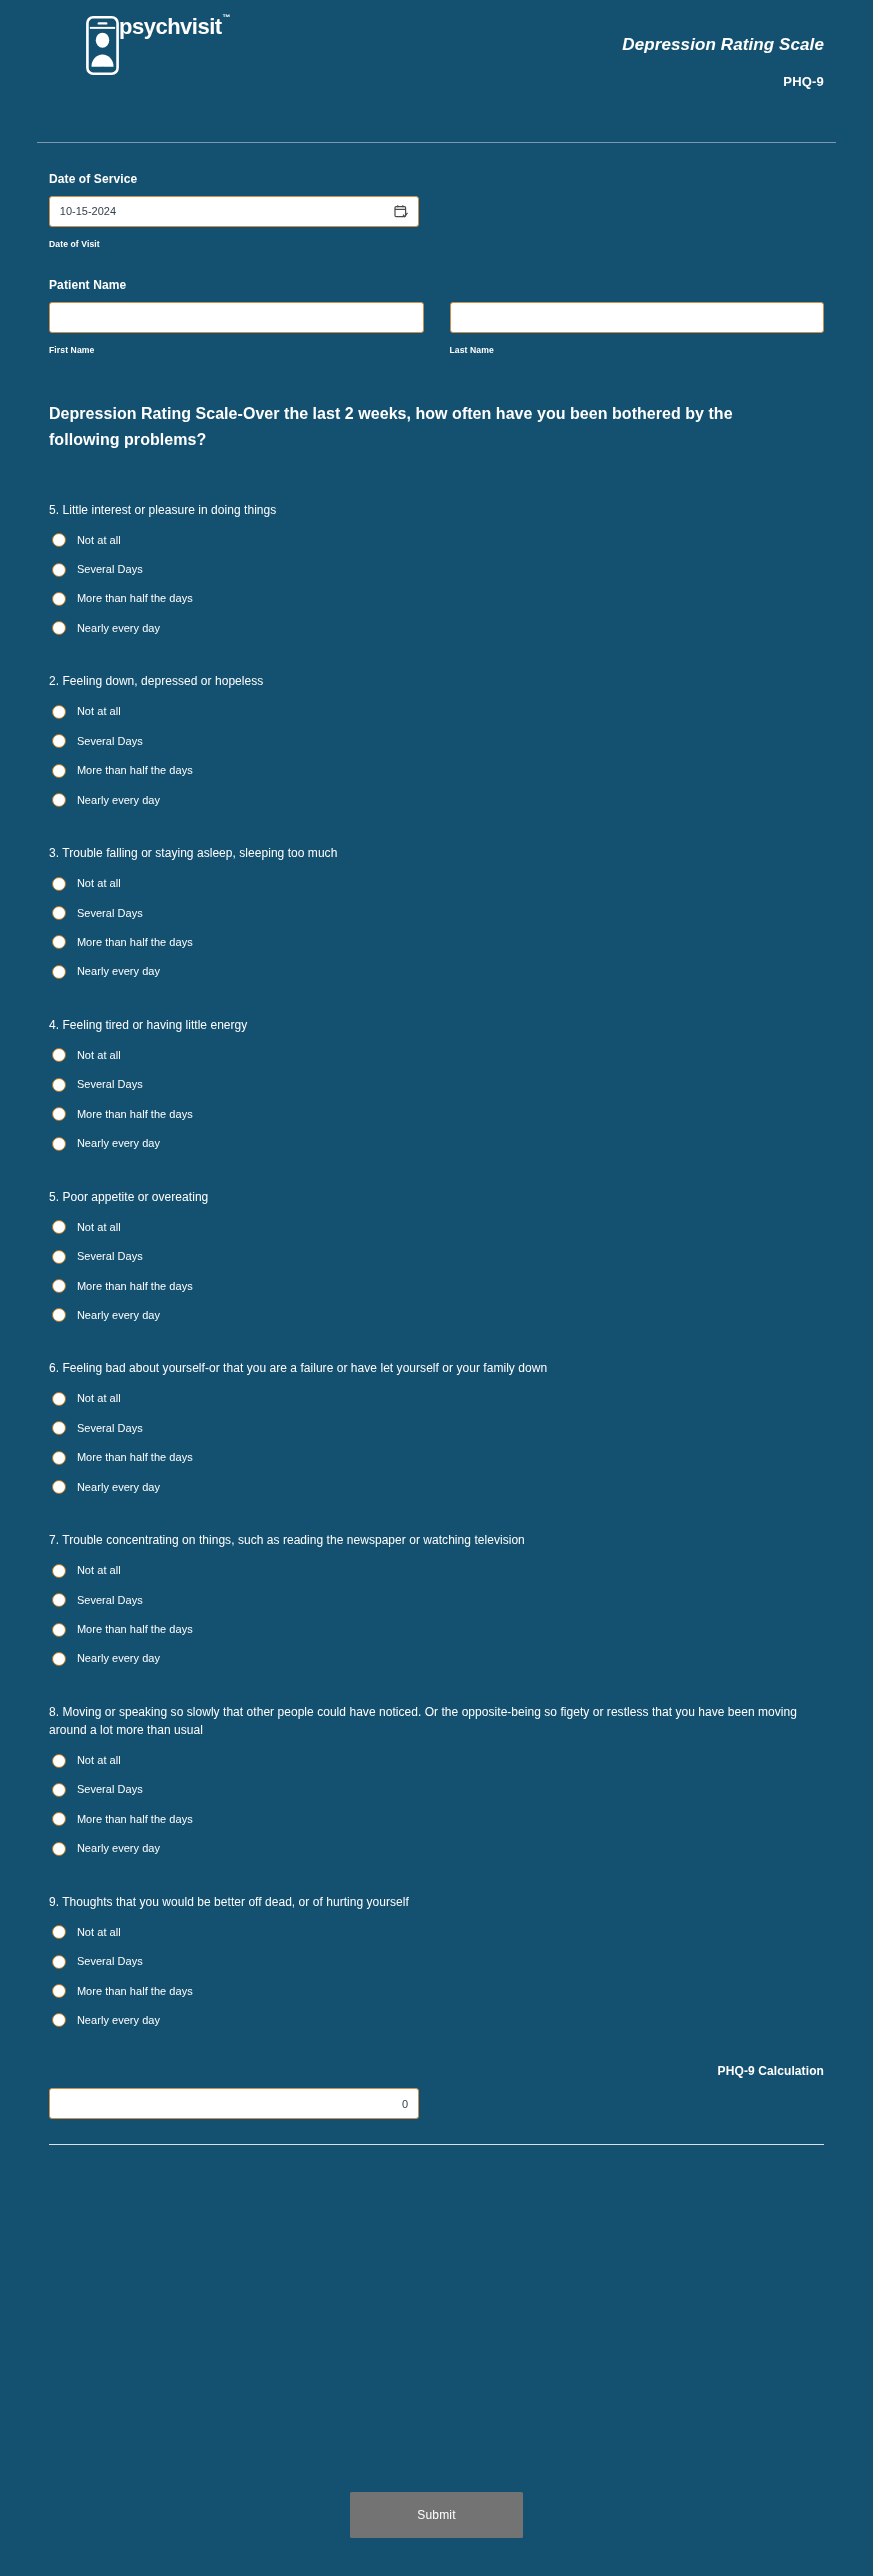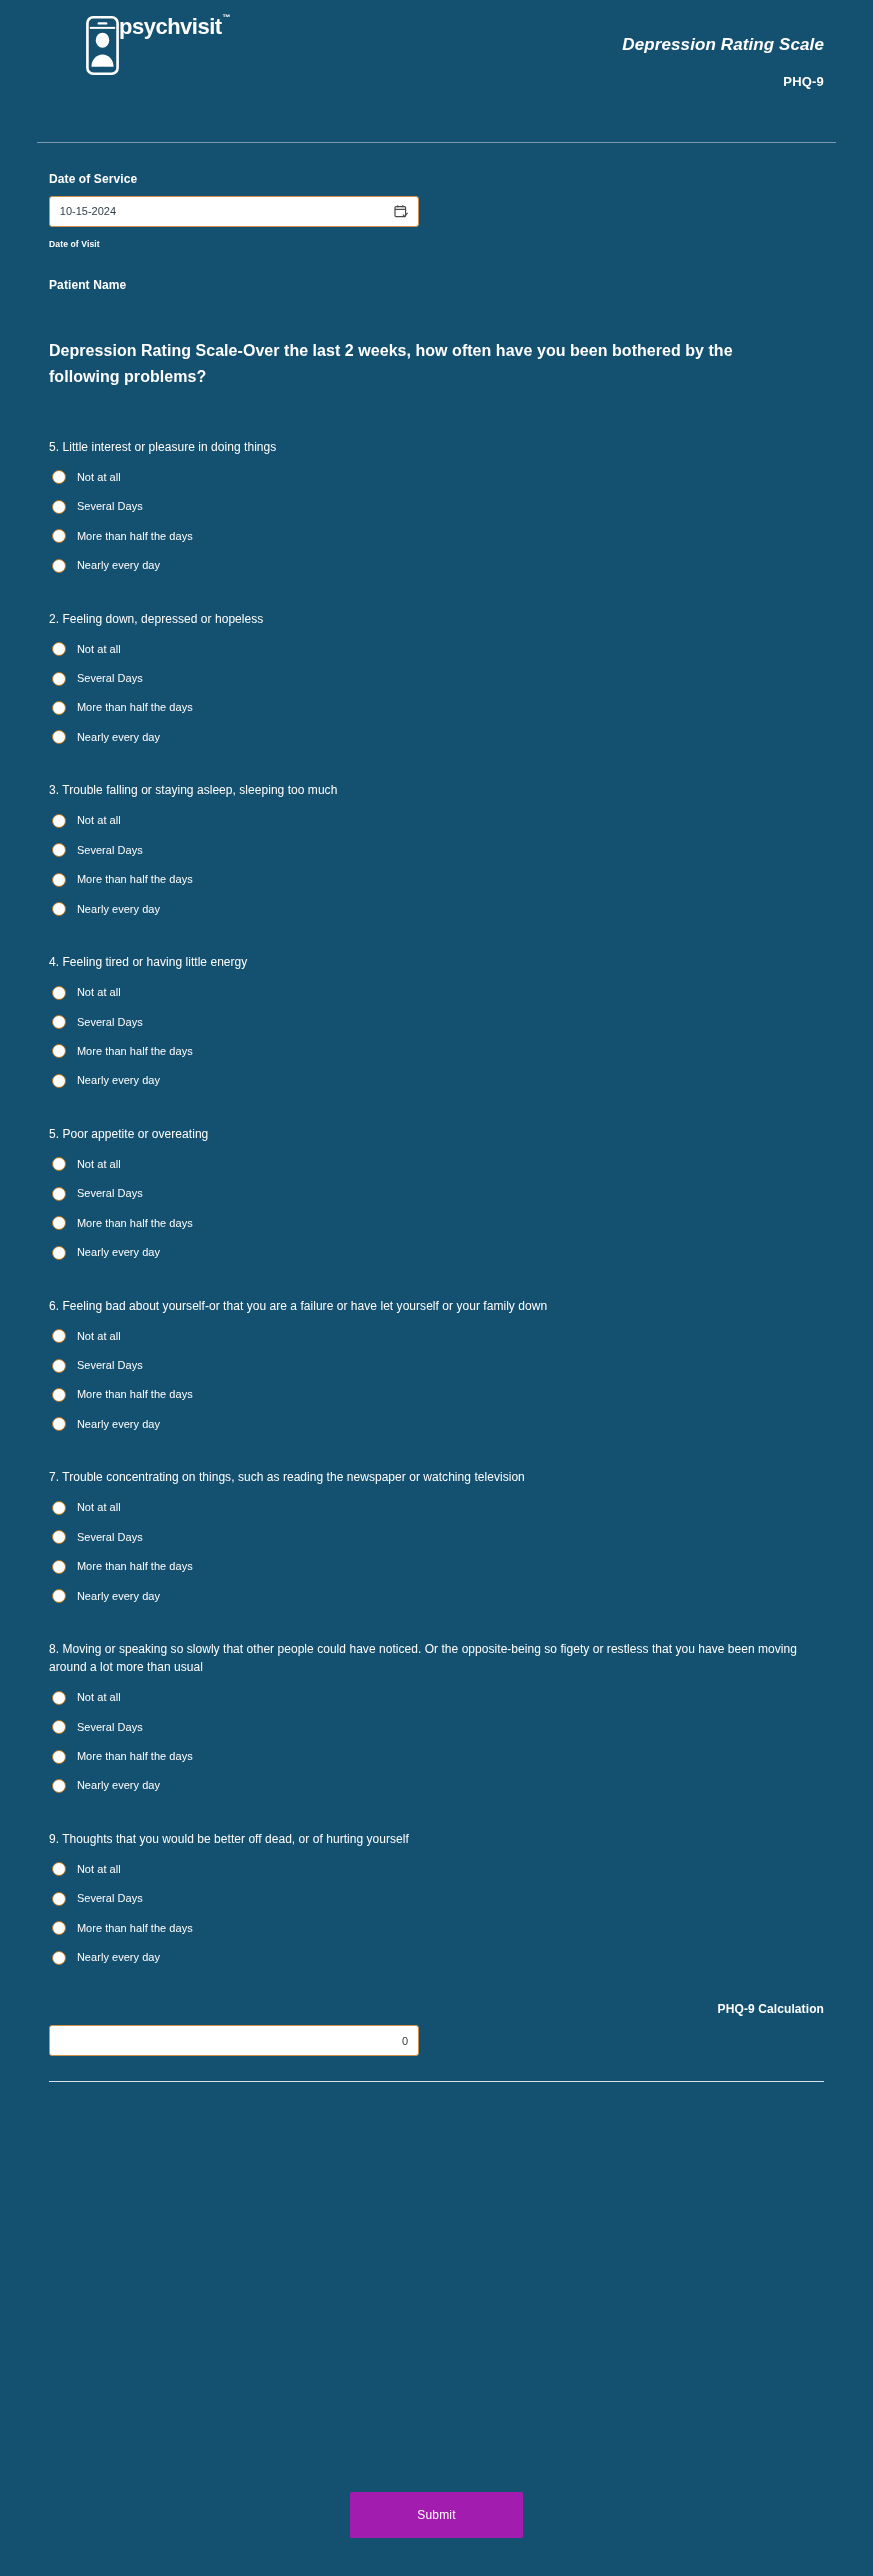--- a/index.html
+++ b/index.html
@@ -195,21 +195,21 @@
     margin-top: 21px;
     width: 100%;
   }
   .footer {
     padding: 38px 0 38px 0;
     display: flex;
     justify-content: center;
     align-items: flex-start;
   }
   .submit-btn {
-    background: #a21caf;
+    background: #737373;
     color: #ffffff;
     border: none;
     border-radius: 1.6px;
     font-family: "Liberation Sans", sans-serif;
     font-size: 12px;
     font-weight: normal;
     width: 173px;
     height: 46px;
     cursor: pointer;
     letter-spacing: 0.2px;
@@ -258,20 +258,30 @@
               <polyline points="11,13 13,15.4 16.6,10.8" fill="none" stroke="#4a4a4a" stroke-width="1.5"></polyline>
             </svg>
           </span>
         </div>
         <div class="sub-label">Date of Visit</div>
       </div>
     </div>
 
     <div class="field-group">
       <div class="group-label">Patient Name</div>
+      <div class="name-row">
+        <div class="name-col">
+          <input class="text-input" type="text" value="" style="">
+          <div class="sub-label">First Name</div>
+        </div>
+        <div class="name-col">
+          <input class="text-input" type="text" value="" style="">
+          <div class="sub-label">Last Name</div>
+        </div>
+      </div>
     </div>
 
     <div class="intro">Depression Rating Scale-Over the last 2 weeks, how often have you been bothered by the following problems?</div>
 
     <div class="questions" id="questions-list">
         <div class="question">
           <div class="q-text">5. Little interest or pleasure in doing things</div>
           <div class="opt-list">
             <label class="opt">
               <span class="radio"></span>

